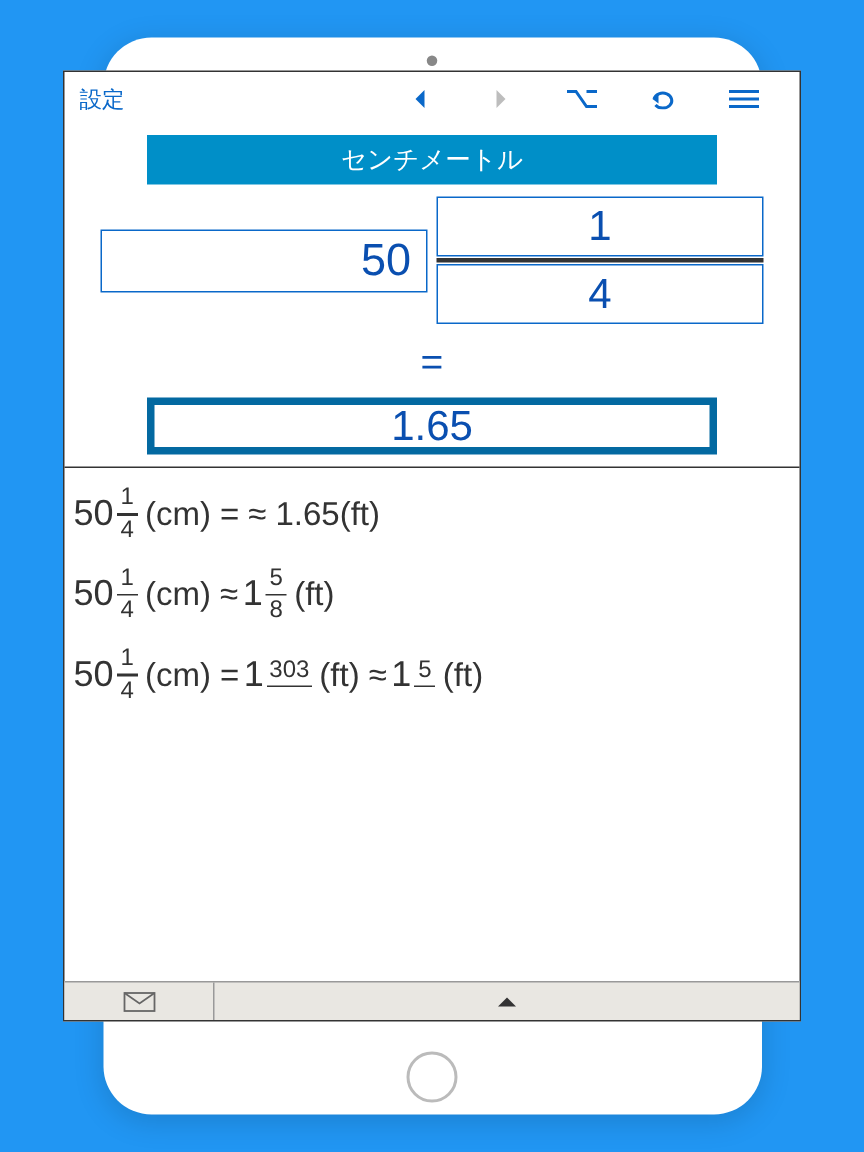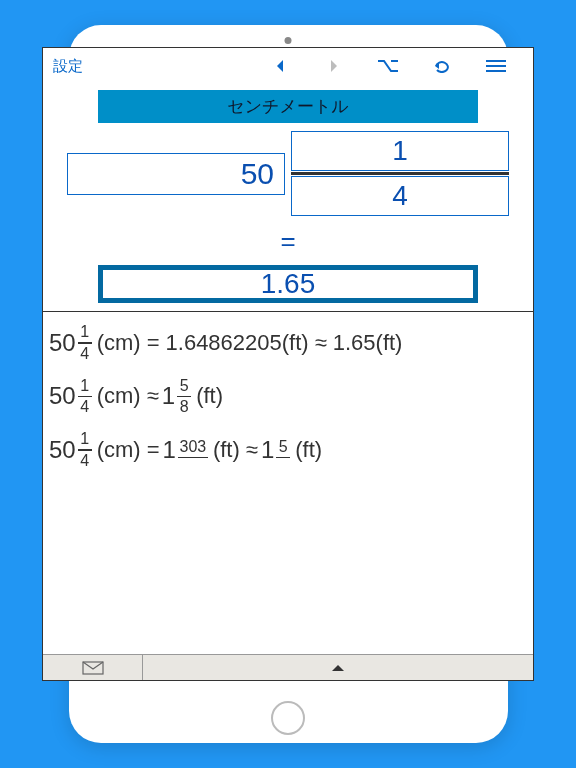--- a/index.html
+++ b/index.html
@@ -61,21 +61,21 @@
   .toolbar .tbtn.disabled { color:#bdbdbd; cursor:default; }
   .menu-icon { display:flex; flex-direction:column; gap:3px; }
   .menu-icon span { display:block; width:20px; height:2px; background:#0a68c9; }
 
   
   .convert {
     padding: 6px 10px 8px 10px;
   }
   .unit-banner {
     background:#008fc8;
-    color:#0f172a;
+    color:#ffffff;
     text-align:center;
     font-size:17px;
     padding:5px 0;
     margin: 0 auto 8px auto;
     width: 380px;
   }
   .input-row {
     display:flex; align-items:stretch; justify-content:center; gap:6px;
     margin-bottom:6px;
   }
@@ -207,21 +207,20 @@
         <span class="mixed">
           <span class="w">50</span>
           <span class="f">
             <span>1</span>
             <span class="bar"></span>
             <span>4</span>
           </span>
         </span>
         <span class="txt">(cm)</span>
         <span class="txt">=</span>
-        <span class="txt">1.64862205(ft)</span>
         <span class="txt">≈</span>
         <span class="txt">1.65(ft)</span>
       </div>
 
       <div class="hline">
         <span class="mixed">
           <span class="w">50</span>
           <span class="f">
             <span>1</span>
             <span class="bar"></span>

